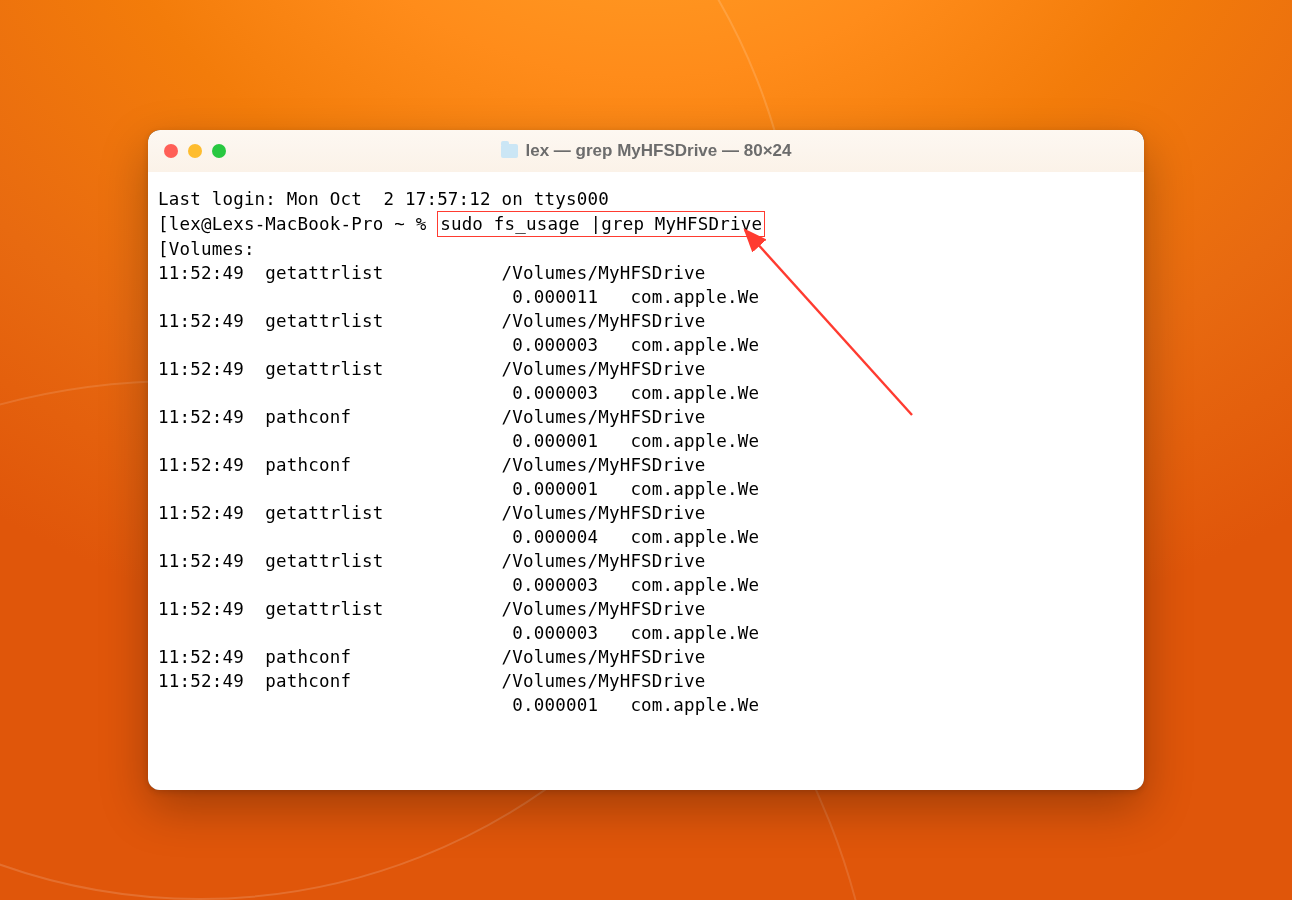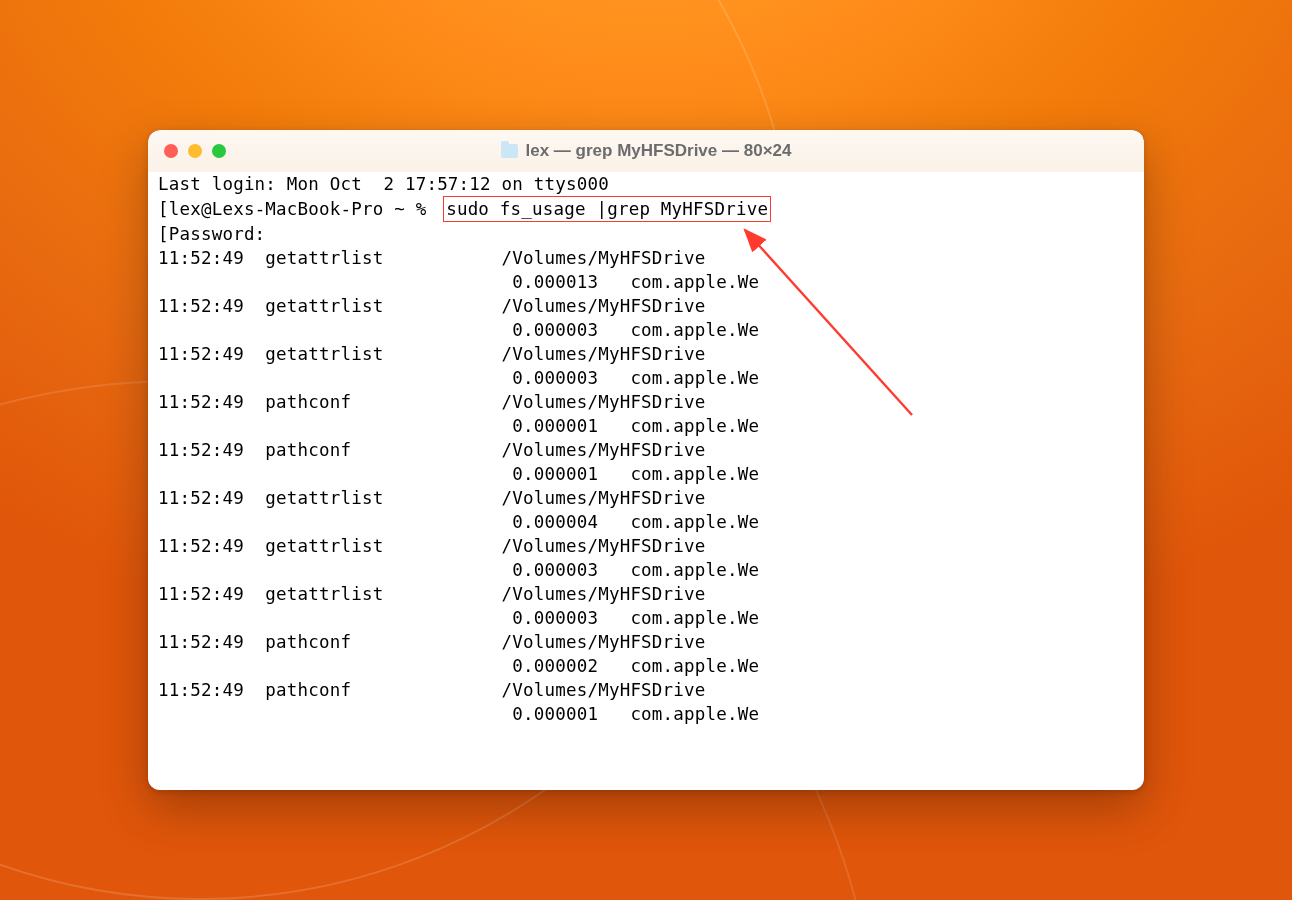--- a/index.html
+++ b/index.html
@@ -63,29 +63,29 @@
       width: 8px; height: 4px; background: #cbe6f5; border-radius: 2px 2px 0 0;
     }
 
     .term-body {
       flex: 1;
       background: #ffffff;
       font-family: "SF Mono", Menlo, Consolas, monospace;
       font-size: 17.5px;
       line-height: 24px;
       color: #000;
-      padding: 0 10px 10px 10px;
+      padding: 15px 10px 10px 10px;
       white-space: pre;
       letter-spacing: 0.2px;
       position: relative;
     }
     .highlight-box {
       border: 1.5px solid #ff3b30;
       padding: 0 2px;
-      margin-left: 6px;
+      margin-left: 0;
       display: inline-block;
     }
 
     .annotation-arrow {
       position: absolute;
       left: 727px; top: 220px;
       width: 200px; height: 210px;
       pointer-events: none;
     }
   </style>
@@ -104,39 +104,38 @@
       <div class="dot dot-max"></div>
     </div>
     <div class="title-center">
       <span class="folder-icon"></span>
       <span>lex — grep MyHFSDrive — 80×24</span>
     </div>
   </div>
 
   <div class="term-body" id="term-body"><span>Last login: Mon Oct  2 17:57:12 on ttys000
 </span><span><span>[</span><span>lex@Lexs-MacBook-Pro ~ % </span><span class="highlight-box">sudo fs_usage |grep MyHFSDrive</span><span>
-</span></span><span>[Password:
+</span></span><span>[Volumes:
 </span><span>11:52:49  getattrlist           /Volumes/MyHFSDrive
-</span><span>                                 0.000013   com.apple.We
+</span><span>                                 0.000011   com.apple.We
 </span><span>11:52:49  getattrlist           /Volumes/MyHFSDrive
 </span><span>                                 0.000003   com.apple.We
 </span><span>11:52:49  getattrlist           /Volumes/MyHFSDrive
 </span><span>                                 0.000003   com.apple.We
 </span><span>11:52:49  pathconf              /Volumes/MyHFSDrive
 </span><span>                                 0.000001   com.apple.We
 </span><span>11:52:49  pathconf              /Volumes/MyHFSDrive
 </span><span>                                 0.000001   com.apple.We
 </span><span>11:52:49  getattrlist           /Volumes/MyHFSDrive
 </span><span>                                 0.000004   com.apple.We
 </span><span>11:52:49  getattrlist           /Volumes/MyHFSDrive
 </span><span>                                 0.000003   com.apple.We
 </span><span>11:52:49  getattrlist           /Volumes/MyHFSDrive
 </span><span>                                 0.000003   com.apple.We
 </span><span>11:52:49  pathconf              /Volumes/MyHFSDrive
-</span><span>                                 0.000002   com.apple.We
 </span><span>11:52:49  pathconf              /Volumes/MyHFSDrive
 </span><span>                                 0.000001   com.apple.We
 </span></div>
 
 </div>
 
 <svg class="annotation-arrow" viewBox="0 0 200 210">
   <defs>
     <marker id="arrowhead" markerWidth="10" markerHeight="8" refX="9" refY="4" orient="auto">
       <polygon points="0 0, 10 4, 0 8" fill="#ff3b30"></polygon>

